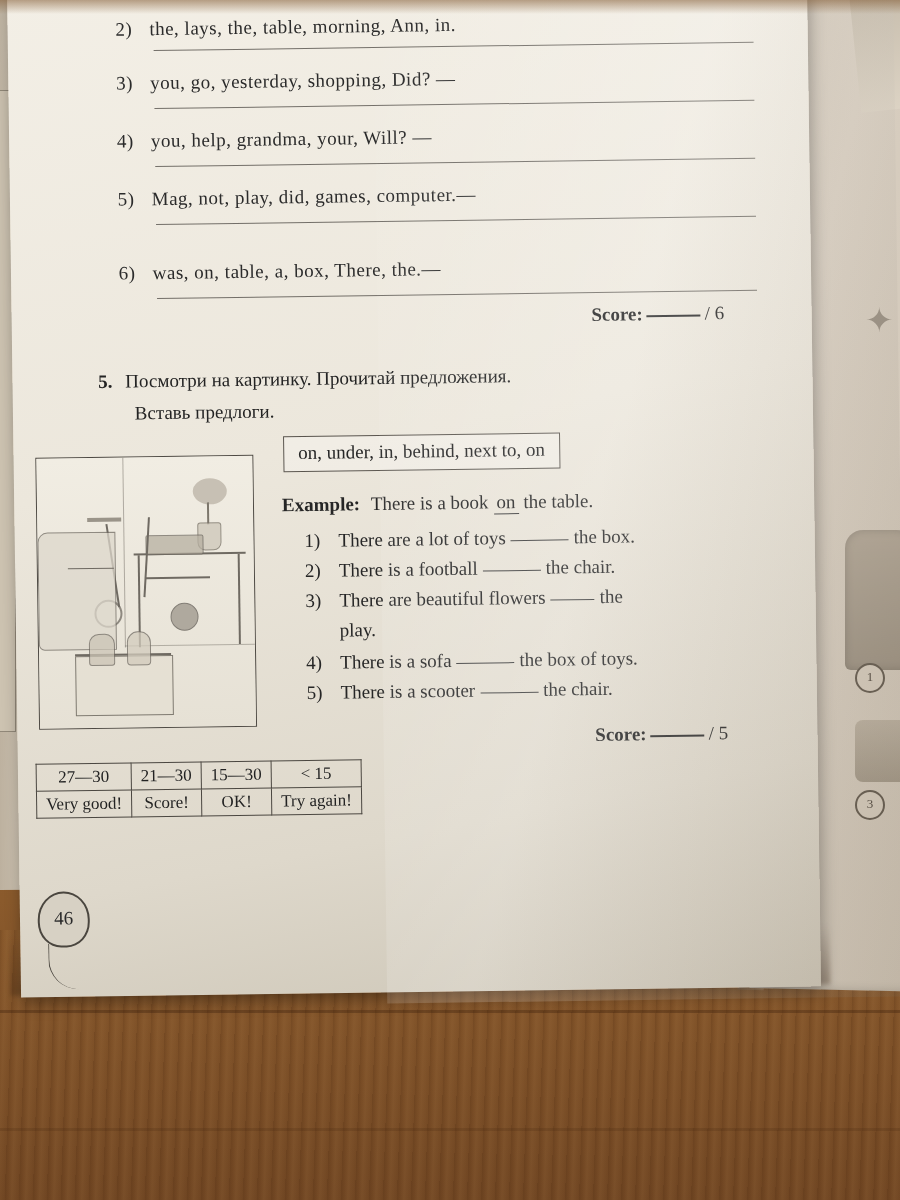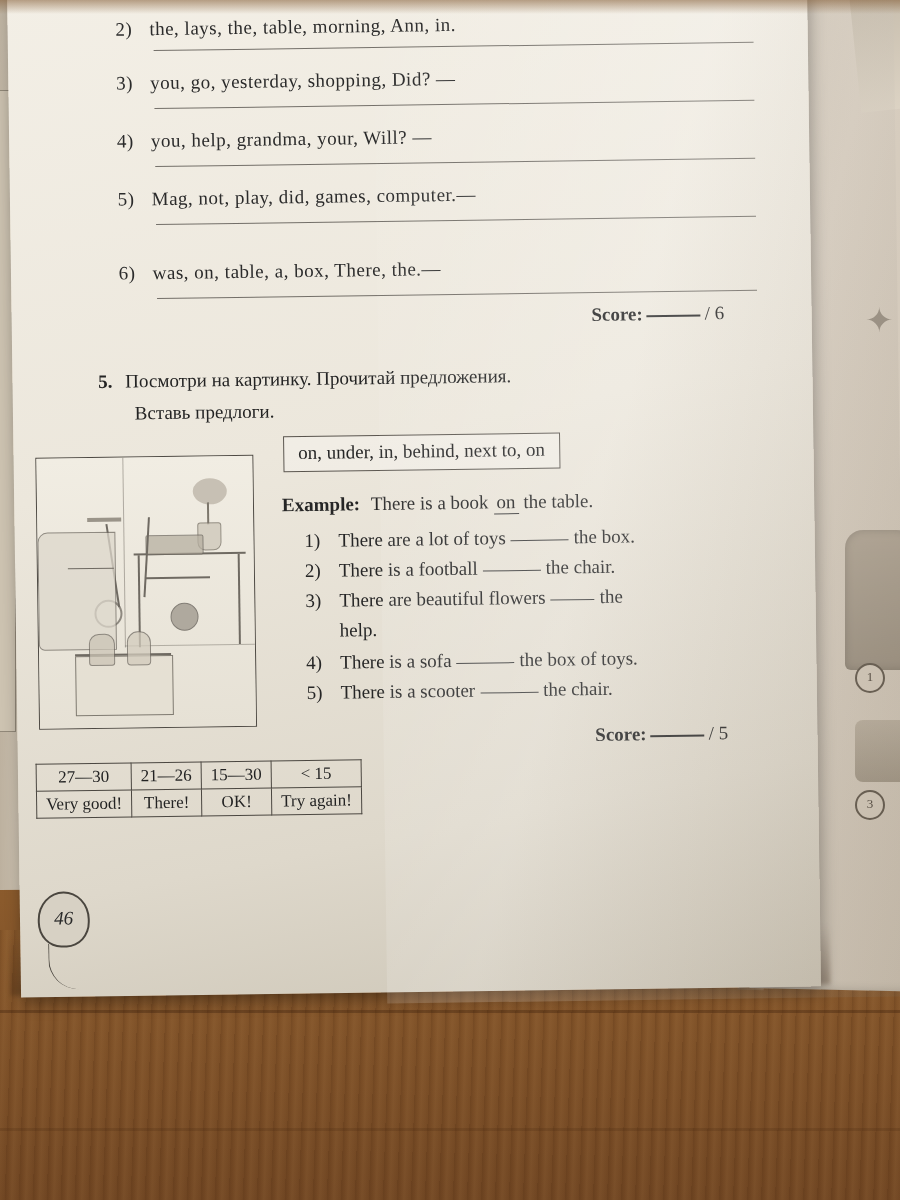--- a/index.html
+++ b/index.html
@@ -397,53 +397,53 @@
     </div>
 
     <div class="s5" style="left:304px; top:558px;">
       <span class="num">2)</span><span>There is a football</span><span class="gap"></span><span>the chair.</span>
     </div>
 
     <div class="s5" style="left:304px; top:588px;">
       <span class="num">3)</span><span>There are beautiful flowers</span><span class="gap short"></span><span>the</span>
     </div>
     <div class="s5" style="left:338px; top:618px;">
-      <span>help.</span>
+      <span>play.</span>
     </div>
 
     <div class="s5" style="left:304px; top:650px;">
       <span class="num">4)</span><span>There is a sofa</span><span class="gap"></span><span>the box of toys.</span>
     </div>
 
     <div class="s5" style="left:304px; top:680px;">
       <span class="num">5)</span><span>There is a scooter</span><span class="gap"></span><span>the chair.</span>
     </div>
 
     <div class="score" style="left:592px; top:726px;">
       <span>Score:</span><span class="blank"></span><span class="den">/ 5</span>
     </div>
 
     <table class="gradetable" style="left:32px; top:758px;">
       <tbody>
           <tr>
         <td>27—30</td>
-        <td>21—26</td>
+        <td>21—30</td>
         <td>15—30</td>
         <td>&lt; 15</td>
       </tr>
       <tr>
         <td>Very good!</td>
-        <td>There!</td>
+        <td>Score!</td>
         <td>OK!</td>
         <td>Try again!</td>
       </tr>
     </tbody>
       </table>
 
-    <div class="balloon" style="left:32px; top:886px;font-style:italic;">
+    <div class="balloon" style="left:32px; top:886px;">
       <span>46</span>
     </div>
     <div class="balloon-string" style="left:42px; top:938px;"></div>
 
   </div>
 
   <div class="glare"></div>
   <div class="cut-top"></div>
 </div>
 

